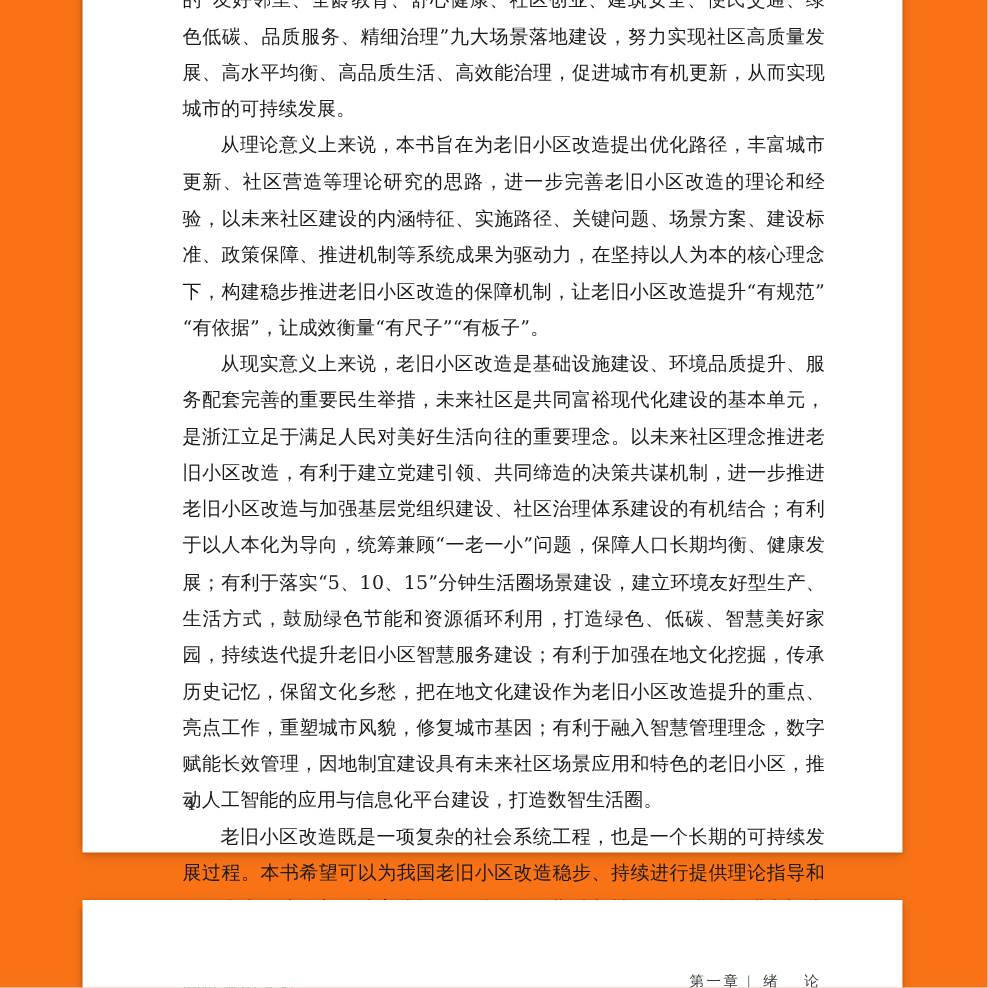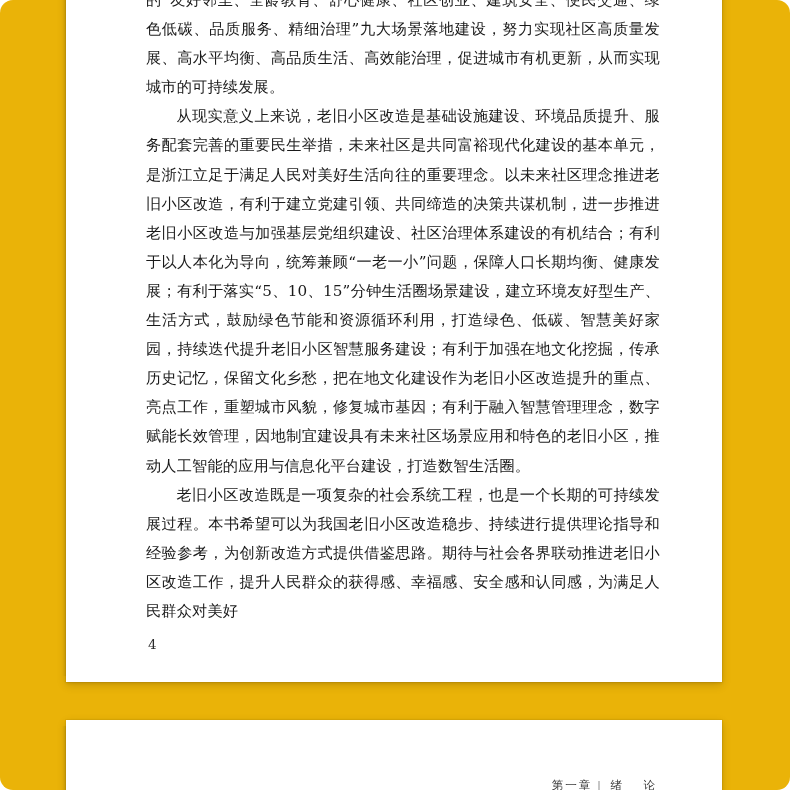--- a/index.html
+++ b/index.html
@@ -12,23 +12,22 @@
     width: 790px;
     height: 790px;
     overflow: hidden;
     font-family: "DejaVu Serif", "Liberation Serif", serif;
     position: relative;
   }
 
   #doc-viewport {
     position: absolute;
     inset: 0;
-    background: #eab308;
+    background: #f97316;
     overflow: hidden;
-    border-radius: 13px;
   }
 
   
   .page-card {
     position: absolute;
     background: #ffffff;
     box-shadow:
       0 0 0 1px rgba(0,0,0,0.035),
       0 3px 9px rgba(0,0,0,0.16),
       0 1px 3px rgba(0,0,0,0.10);
@@ -126,20 +125,21 @@
 </head>
 <body>
 
 <div id="doc-viewport">
 
   <div class="page-card" id="page-1">
     <div class="gutter"></div>
 
     <div class="page-body">
       <p class="para cont">的“友好邻里、全龄教育、舒心健康、社区创业、建筑安全、便民交通、绿色低碳、品质服务、精细治理”九大场景落地建设，努力实现社区高质量发展、高水平均衡、高品质生活、高效能治理，促进城市有机更新，从而实现城市的可持续发展。</p>
+      <p class="para">从理论意义上来说，本书旨在为老旧小区改造提出优化路径，丰富城市更新、社区营造等理论研究的思路，进一步完善老旧小区改造的理论和经验，以未来社区建设的内涵特征、实施路径、关键问题、场景方案、建设标准、政策保障、推进机制等系统成果为驱动力，在坚持以人为本的核心理念下，构建稳步推进老旧小区改造的保障机制，让老旧小区改造提升“有规范”“有依据”，让成效衡量“有尺子”“有板子”。</p>
       <p class="para">从现实意义上来说，老旧小区改造是基础设施建设、环境品质提升、服务配套完善的重要民生举措，未来社区是共同富裕现代化建设的基本单元，是浙江立足于满足人民对美好生活向往的重要理念。以未来社区理念推进老旧小区改造，有利于建立党建引领、共同缔造的决策共谋机制，进一步推进老旧小区改造与加强基层党组织建设、社区治理体系建设的有机结合；有利于以人本化为导向，统筹兼顾“一老一小”问题，保障人口长期均衡、健康发展；有利于落实“5、10、15”分钟生活圈场景建设，建立环境友好型生产、生活方式，鼓励绿色节能和资源循环利用，打造绿色、低碳、智慧美好家园，持续迭代提升老旧小区智慧服务建设；有利于加强在地文化挖掘，传承历史记忆，保留文化乡愁，把在地文化建设作为老旧小区改造提升的重点、亮点工作，重塑城市风貌，修复城市基因；有利于融入智慧管理理念，数字赋能长效管理，因地制宜建设具有未来社区场景应用和特色的老旧小区，推动人工智能的应用与信息化平台建设，打造数智生活圈。</p>
       <p class="para">老旧小区改造既是一项复杂的社会系统工程，也是一个长期的可持续发展过程。本书希望可以为我国老旧小区改造稳步、持续进行提供理论指导和经验参考，为创新改造方式提供借鉴思路。期待与社会各界联动推进老旧小区改造工作，提升人民群众的获得感、幸福感、安全感和认同感，为满足人民群众对美好</p>
     </div>
 
     <div class="folio">4</div>
   </div>
 
   <div class="page-card" id="page-2">
     <div class="gutter"></div>
 

